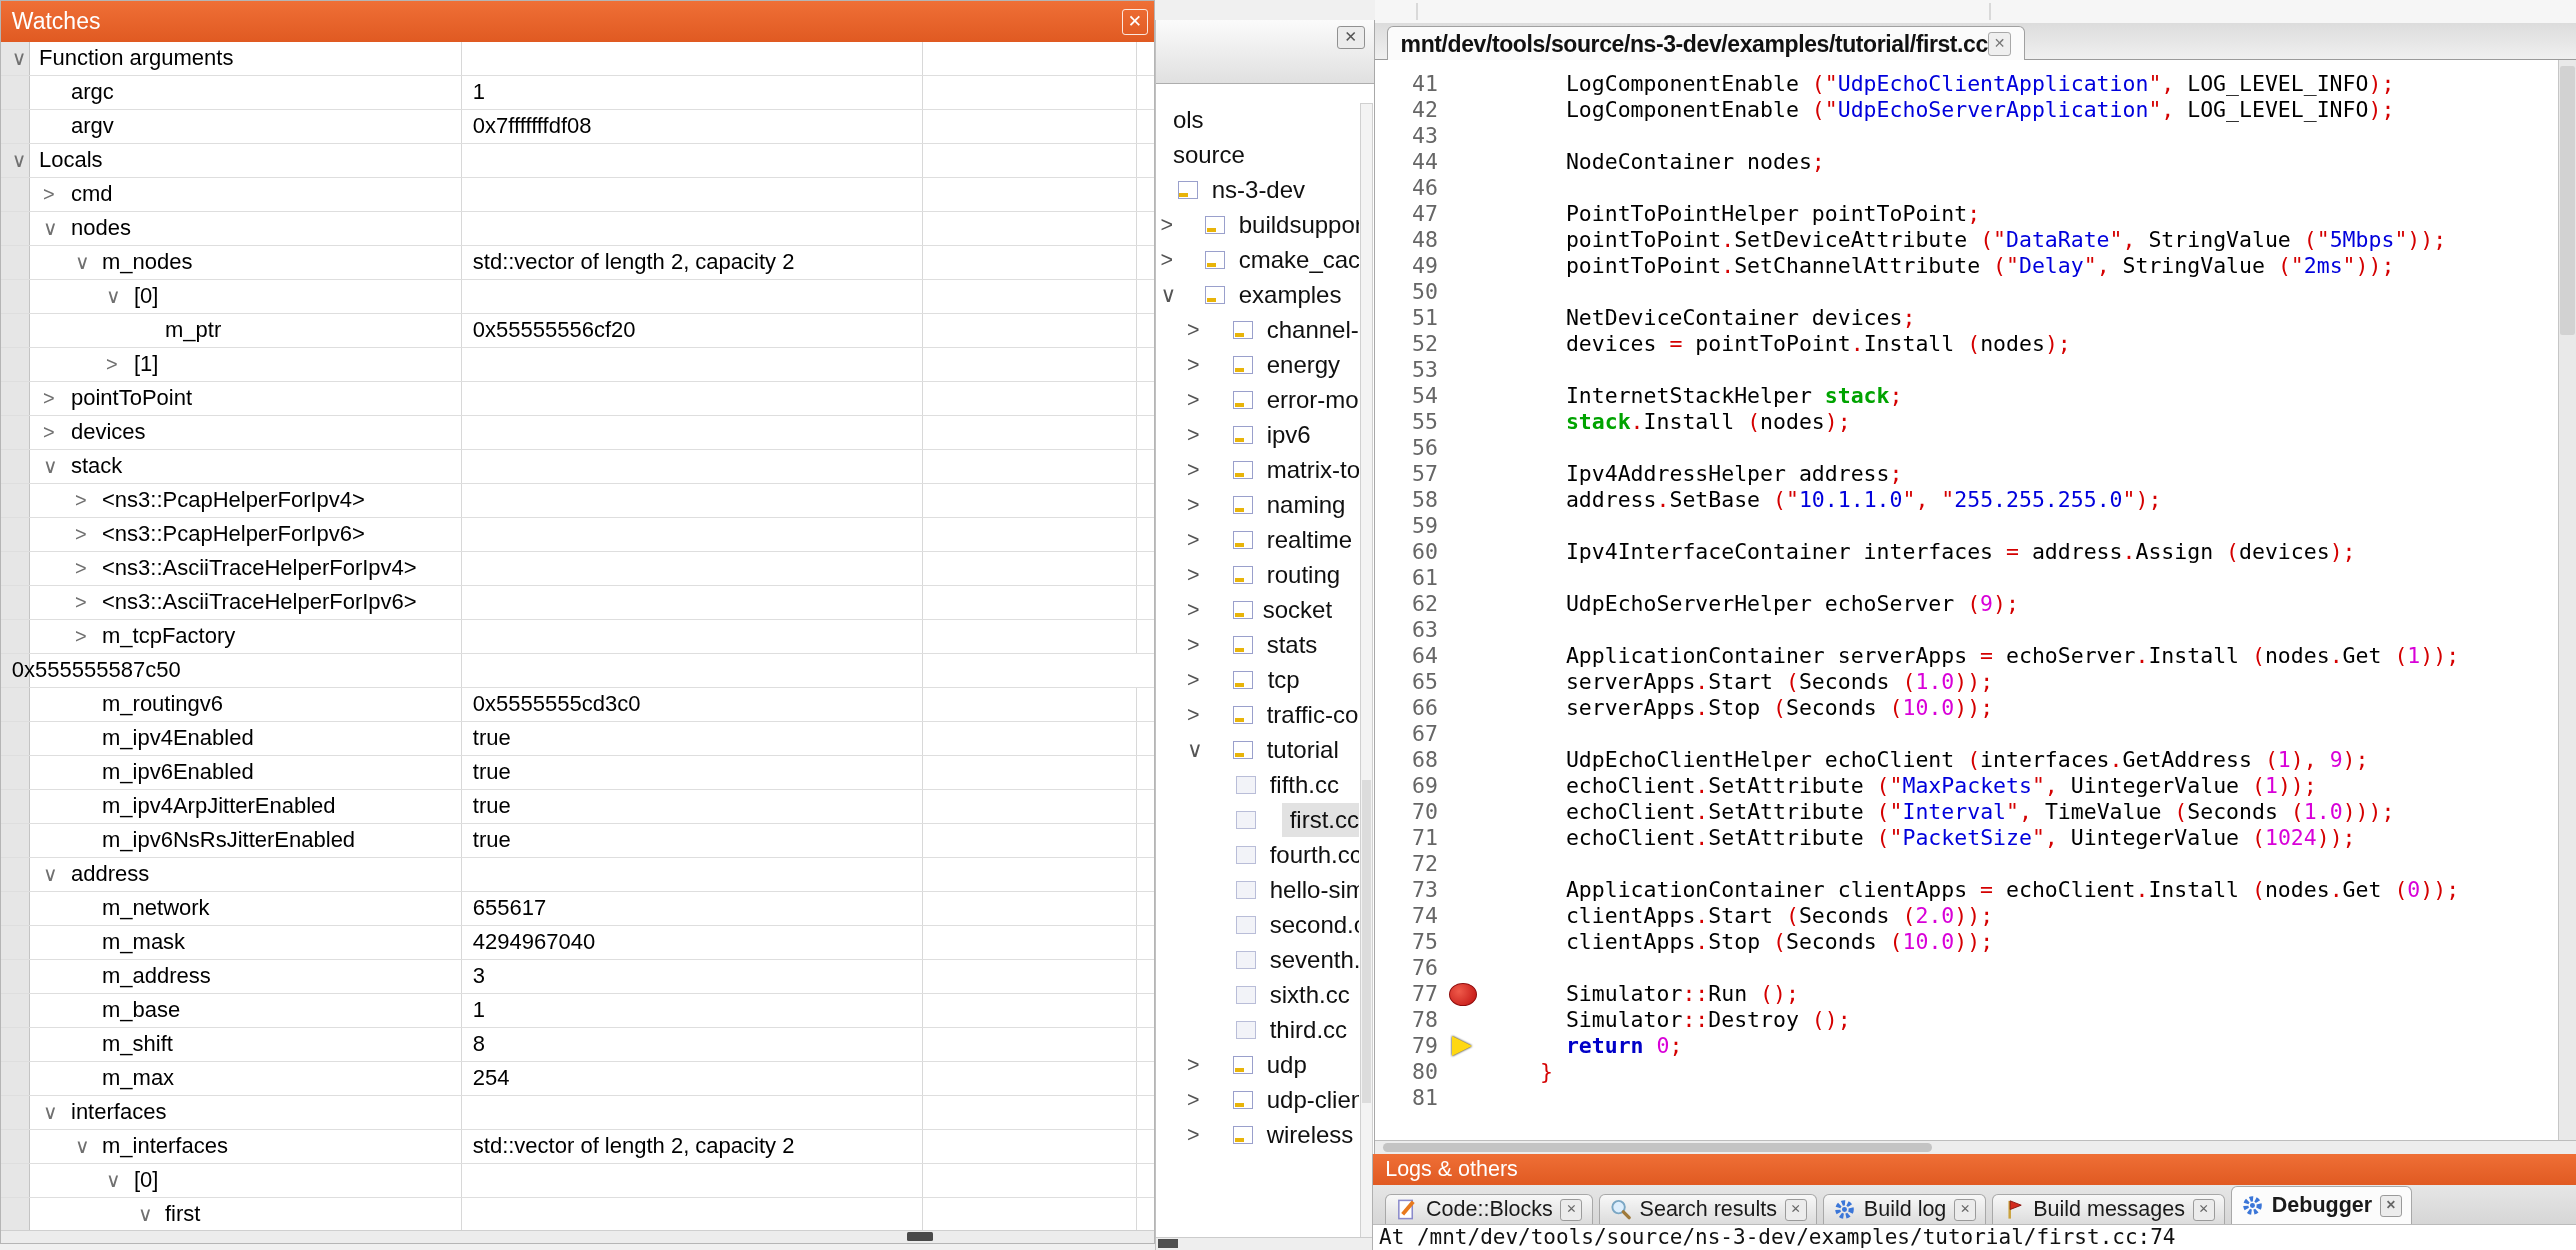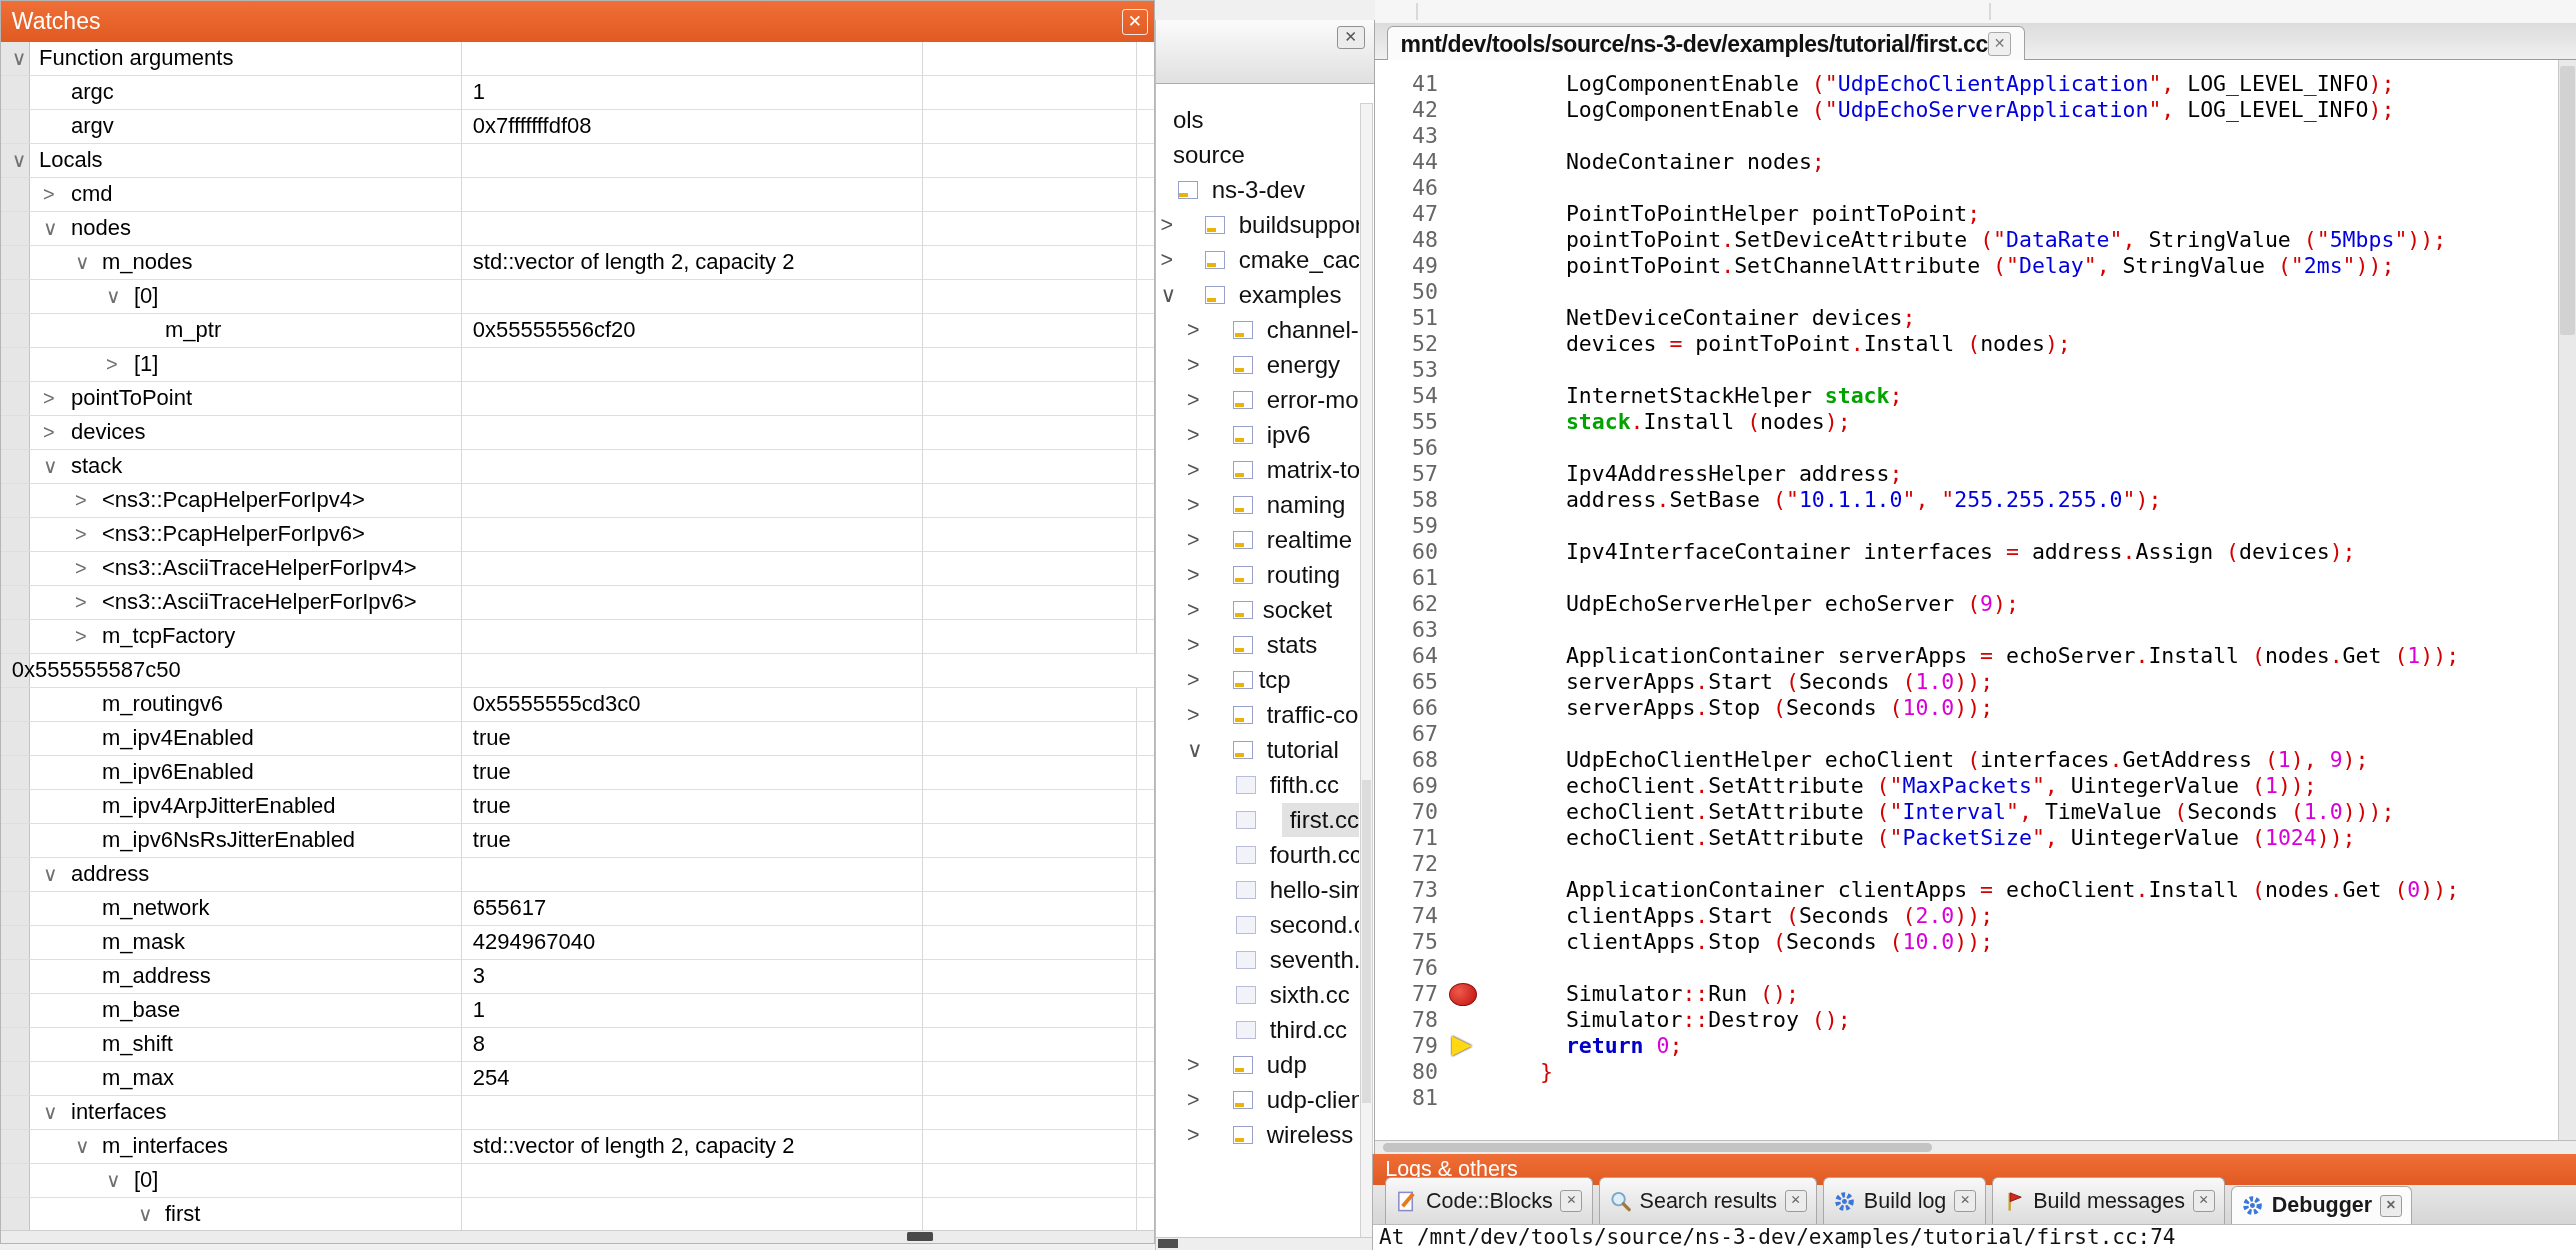--- a/index.html
+++ b/index.html
@@ -70,21 +70,21 @@
             border-top:10px solid transparent;border-bottom:10px solid transparent;filter:drop-shadow(0 0 0.8px #000);}
   .ehscroll{position:absolute;left:0;top:1140px;width:100%;height:14px;background:#ededed;border-top:0.8px solid #bdbdbd;box-sizing:border-box;}
   .ehthumb{position:absolute;left:7.7px;top:2.3px;width:549px;height:9.2px;background:#c4c4c4;border-radius:4.6px;}
   .evscroll{position:absolute;right:0;top:60px;width:18.4px;height:1080px;background:#e9e9e9;border-left:0.8px solid #c6c6c6;box-sizing:border-box;}
   .evthumb{position:absolute;left:1.5px;top:6.1px;width:14.6px;height:269px;background:#d2d2d2;border-radius:2.3px;}
   
   .logs{position:absolute;left:-3.1px;top:1154px;width:1204px;height:97px;background:#fff;border-left:0.8px solid #b0b0b0;box-sizing:border-box;}
   .ltitle{height:31px;background:linear-gradient(#ef6f36,#e05a22);color:#fff;font-size:21.5px;line-height:31px;padding-left:12.3px;}
   .ltabs{position:relative;height:40px;background:linear-gradient(#e6e6e6,#d6d6d6);border-bottom:0.8px solid #bbb;
          display:flex;align-items:flex-end;padding-left:12.3px;gap:6.1px;box-sizing:border-box;}
-  .ltab{display:flex;align-items:center;gap:7.7px;height:47px;padding:0 9.2px;background:linear-gradient(#f8f8f8,#dcdcdc);
+  .ltab{display:flex;align-items:center;gap:7.7px;height:30px;padding:0 9.2px;background:linear-gradient(#f8f8f8,#dcdcdc);
         border:0.8px solid #a8a8a8;border-bottom:none;border-radius:6.1px 6.1px 0 0;font-size:21.5px;color:#1a1a1a;box-sizing:border-box;}
   .ltab.active{background:#fcfcfc;height:38px;font-weight:bold;}
   .ltab svg{width:23px;height:23px;}
   .lclose{width:20px;height:20px;border:0.8px solid #9a9a9a;border-radius:3.1px;background:#ececec;color:#666;
           font-size:12.3px;line-height:18.4px;text-align:center;}
   .lstatus{height:25px;background:#fff;font-family:"DejaVu Sans Mono",monospace;font-size:21px;line-height:25px;
            color:#111;padding-left:6.1px;white-space:nowrap;overflow:hidden;}
 </style>
 </head>
 <body>
@@ -487,21 +487,21 @@
           <span class="tlabel" style="left: 99px;">socket</span>
         </div>
         <div class="titem">
           <span class="tchev" style="left: 31px;">&gt;</span>
           <span class="ticon folder" style="left: 77px;"></span>
           <span class="tlabel" style="left: 103px;">stats</span>
         </div>
         <div class="titem">
           <span class="tchev" style="left: 31px;">&gt;</span>
           <span class="ticon folder" style="left: 77px;"></span>
-          <span class="tlabel" style="left: 95px;">tcp</span>
+          <span class="tlabel" style="left: 104px;">tcp</span>
         </div>
         <div class="titem">
           <span class="tchev" style="left: 31px;">&gt;</span>
           <span class="ticon folder" style="left: 77px;"></span>
           <span class="tlabel" style="left: 103px;">traffic-contro</span>
         </div>
         <div class="titem">
           <span class="tchev" style="left: 31px;">∨</span>
           <span class="ticon folder" style="left: 77px;"></span>
           <span class="tlabel" style="left: 103px;">tutorial</span>

